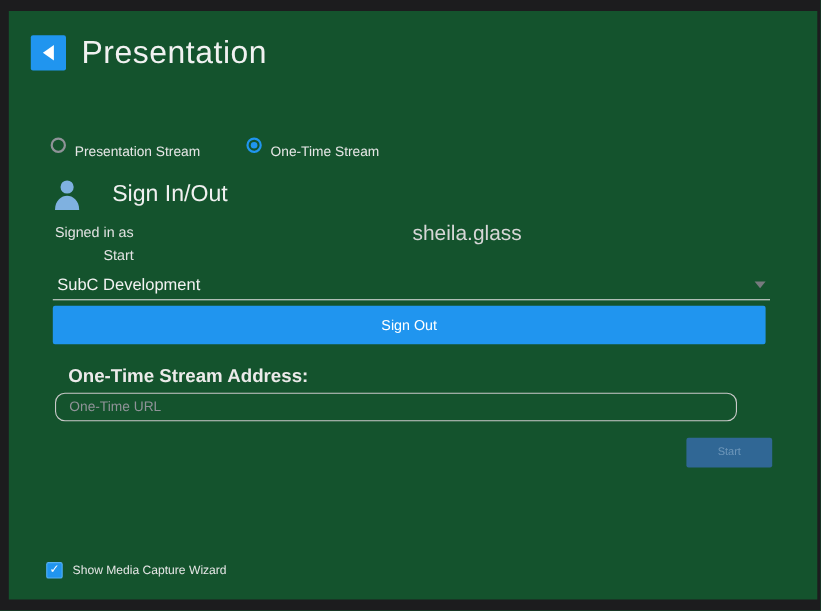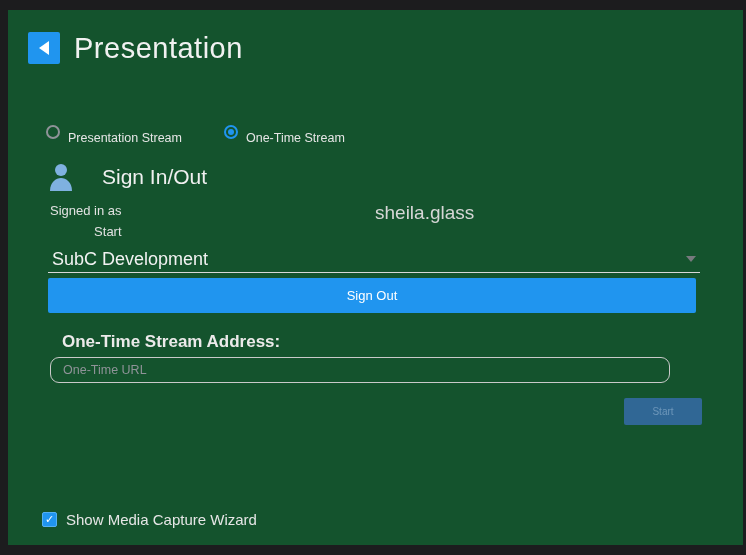--- a/index.html
+++ b/index.html
@@ -47,21 +47,21 @@
   .signio-title{color:#f0f0f0;font-size:21px;font-weight:300;}
   .label-col{position:absolute;left:42px;top:191px;color:#e2e2e2;font-size:13px;line-height:20px;}
   .label-col div{margin-bottom:1px;text-align:right;}
   .value-signed{position:absolute;left:367px;top:192px;color:#d6d6d6;font-size:19px;}
   
   .dropdown{
     position:absolute;left:40px;top:236px;width:652px;height:27px;
     border-bottom:1px solid #d8d8d8;display:flex;align-items:center;cursor:pointer;
     box-sizing:border-box;
   }
-  .dropdown-text{color:#f2f2f2;font-size:18px;padding-left:4px;flex:1;}
+  .dropdown-text{color:#f2f2f2;font-size:15px;padding-left:4px;flex:1;}
   .dropdown-caret{
     width:0;height:0;border-left:5px solid transparent;border-right:5px solid transparent;
     border-top:6px solid #777a7e;margin-right:4px;
   }
   
   .signout-btn{
     position:absolute;left:40px;top:268px;width:648px;height:35px;
     background:#2095ef;border:none;border-radius:2px;color:#ffffff;font-size:13px;
     cursor:pointer;font-family:inherit;
   }
@@ -78,21 +78,21 @@
     background:#306795;border:none;border-radius:2px;
     color:rgba(190,215,235,.42);font-size:10px;cursor:default;font-family:inherit;
   }
   
   .wizard-row{position:absolute;left:34px;top:501px;display:flex;align-items:center;gap:9px;cursor:pointer;}
   .checkbox{
     width:15px;height:15px;background:#2095ef;border:1px solid #54b0f4;border-radius:2px;
     display:flex;align-items:center;justify-content:center;box-sizing:border-box;
   }
   .checkbox .check{color:#ffffff;font-size:11px;line-height:1;}
-  .wizard-label{color:#e6e6e6;font-size:15px;}
+  .wizard-label{color:#e6e6e6;font-size:11px;}
 </style>
 </head>
 <body>
 
 <div class="window">
 
   <div class="header">
     <button class="back-btn">
       <span class="back-tri"></span>
     </button>

